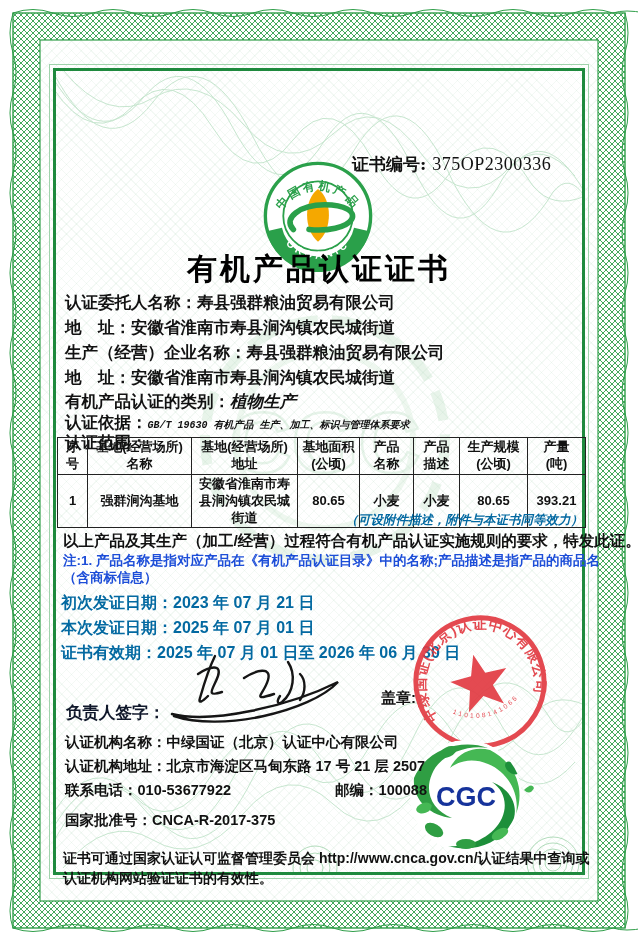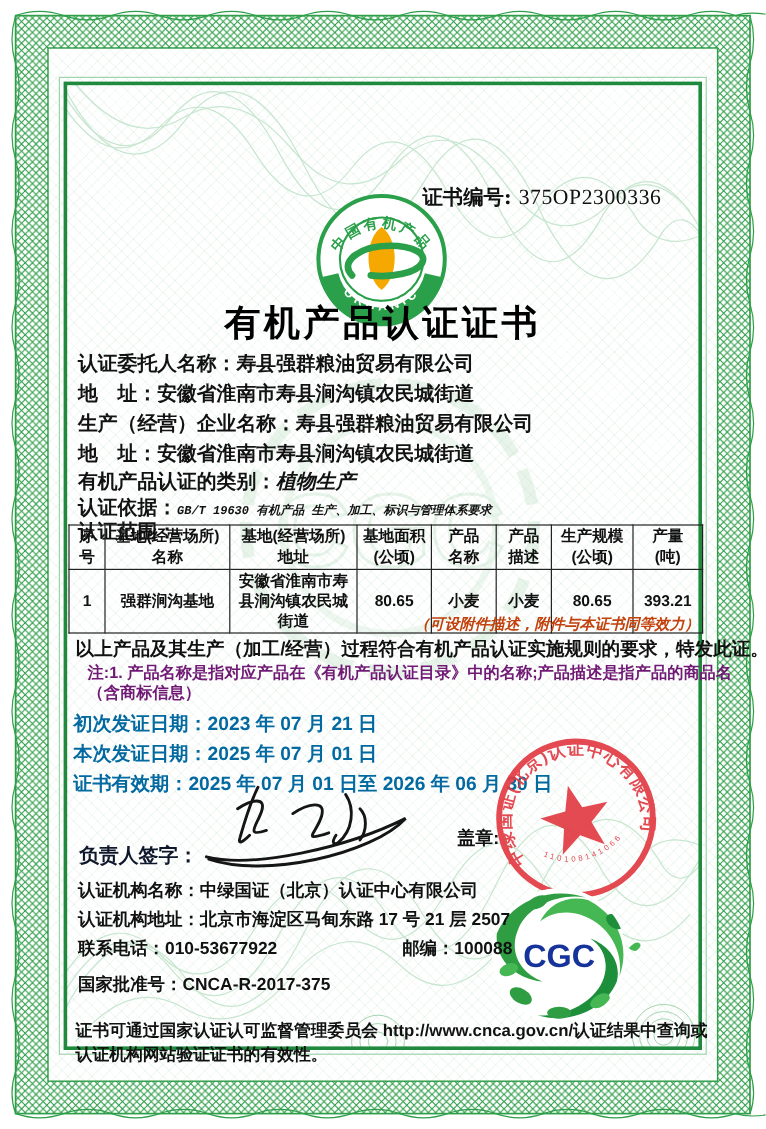--- a/index.html
+++ b/index.html
@@ -15,23 +15,23 @@
   .frame{position:absolute;left:53px;top:68px;right:53px;bottom:66px;border:3px solid #1f8a3e;}
   svg{display:block;}
   .abs{position:absolute;}
   .certline{position:absolute;top:153px;left:352px;white-space:nowrap;}
   .certline .lbl{font:bold 17px "DejaVu Serif",serif;color:#111;}
   .certline .num{font:18px "Liberation Serif",serif;color:#111;letter-spacing:.5px;}
   .title{position:absolute;top:249px;left:0;width:638px;text-align:center;
          font:bold 30px "Liberation Sans",sans-serif;color:#000;letter-spacing:3px;}
   .fline{position:absolute;left:65px;white-space:nowrap;font:bold 16.5px "Liberation Sans",sans-serif;color:#121212;}
   .fline .kai{font-family:Liberation Mono, monospace;font-weight:600;font-style:italic;}
-  .attach{position:absolute;right:55px;top:512px;font:600 12.5px "DejaVu Serif",serif;font-style:italic;color:#c2410c;}
+  .attach{position:absolute;right:55px;top:512px;font:600 12.5px "DejaVu Serif",serif;font-style:italic;color:#0369a1;}
   .statement{position:absolute;left:63px;top:531px;font:bold 15.5px "Liberation Sans",sans-serif;color:#111;white-space:nowrap;}
-  .note{position:absolute;left:73px;font:600 13.5px "Liberation Sans",sans-serif;color:#701a75;white-space:nowrap;text-align:right;}
+  .note{position:absolute;left:63px;font:600 13.5px "Liberation Sans",sans-serif;color:#1d4ed8;white-space:nowrap;text-align:right;}
   .dline{position:absolute;left:61px;font:bold 16px "Liberation Sans",sans-serif;color:#0369a1;white-space:nowrap;}
   .oline{position:absolute;left:65px;font:bold 14.5px "Liberation Sans",sans-serif;color:#111;white-space:nowrap;}
   .ctable{position:absolute;left:57px;top:437px;border-collapse:collapse;table-layout:fixed;
           font:bold 13px "Liberation Sans",sans-serif;color:#111;}
   .ctable th,.ctable td{border:1.5px solid #222;text-align:center;vertical-align:middle;padding:1px 2px;line-height:1.3;}
   .ctable th{font-weight:bold;}
   .ctable td{font-weight:600;}
   .sig-label{position:absolute;left:66px;top:702px;font:bold 16.5px "Liberation Sans",sans-serif;color:#0f172a;}
   .seal-label{position:absolute;left:381px;top:689px;font:bold 15px "Liberation Sans",sans-serif;color:#111;}
   .footer-line{position:absolute;left:63px;font:bold 14px "Liberation Sans",sans-serif;color:#111;white-space:nowrap;}

